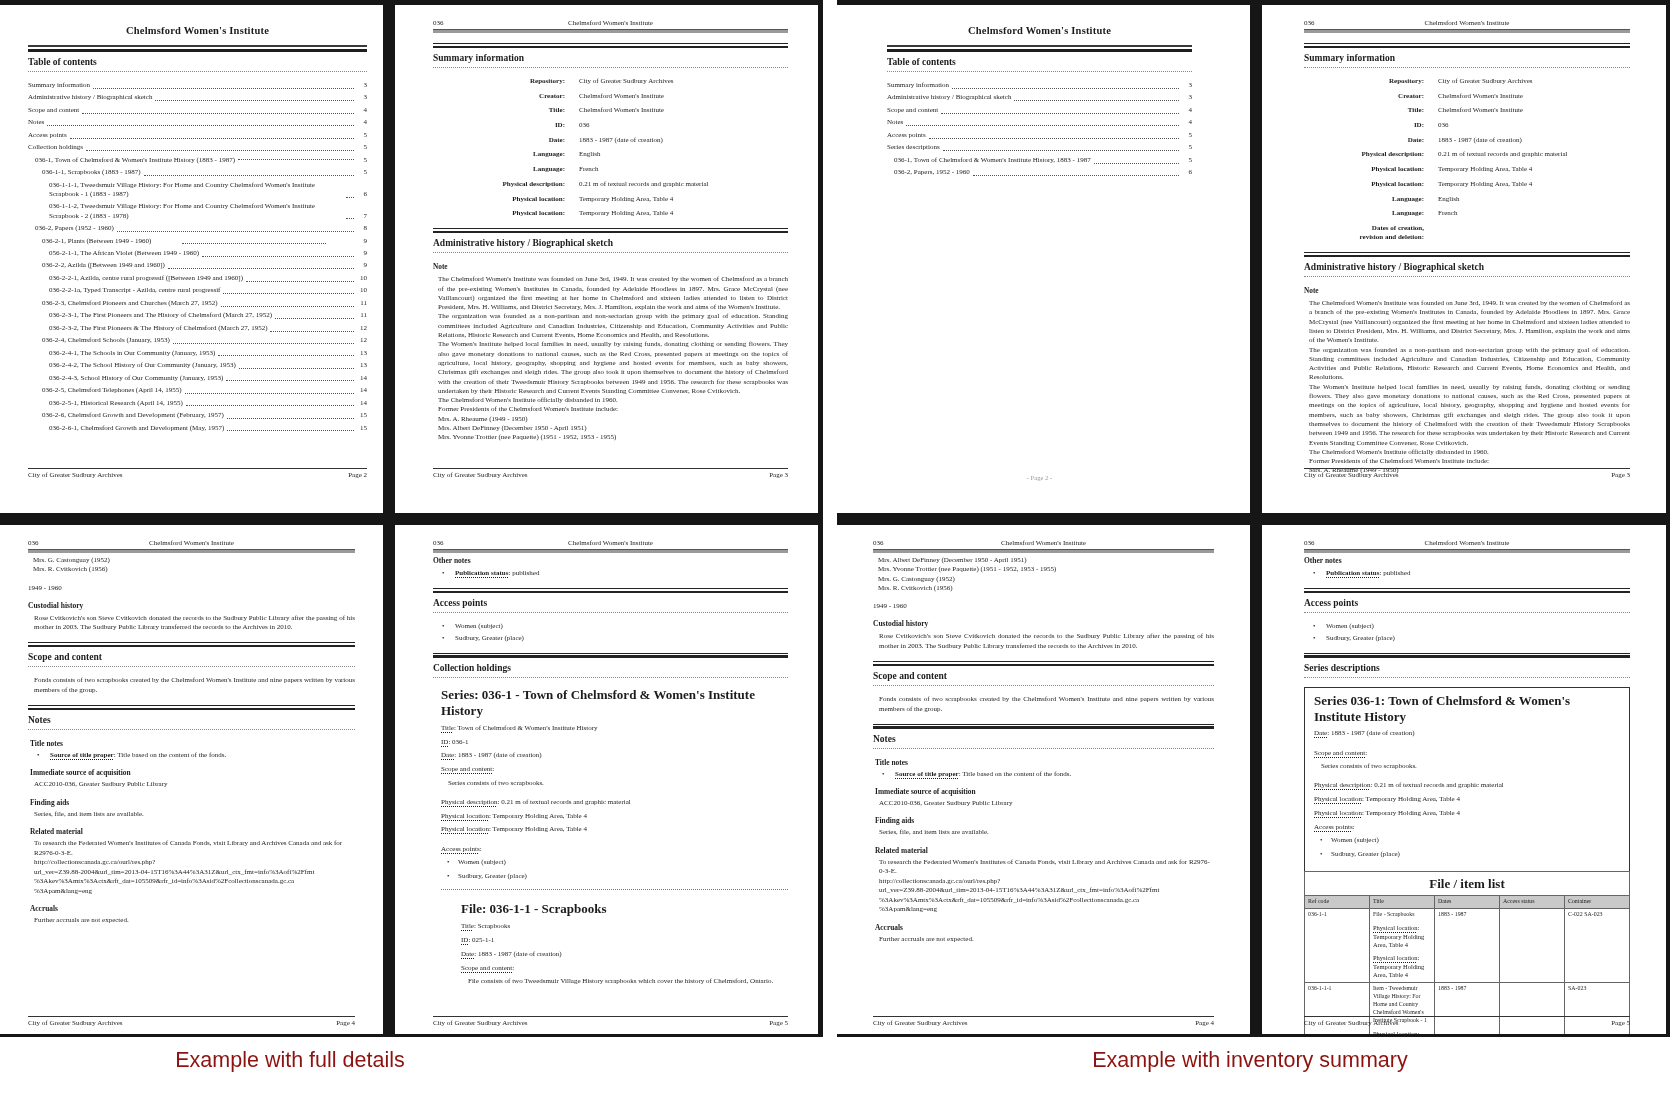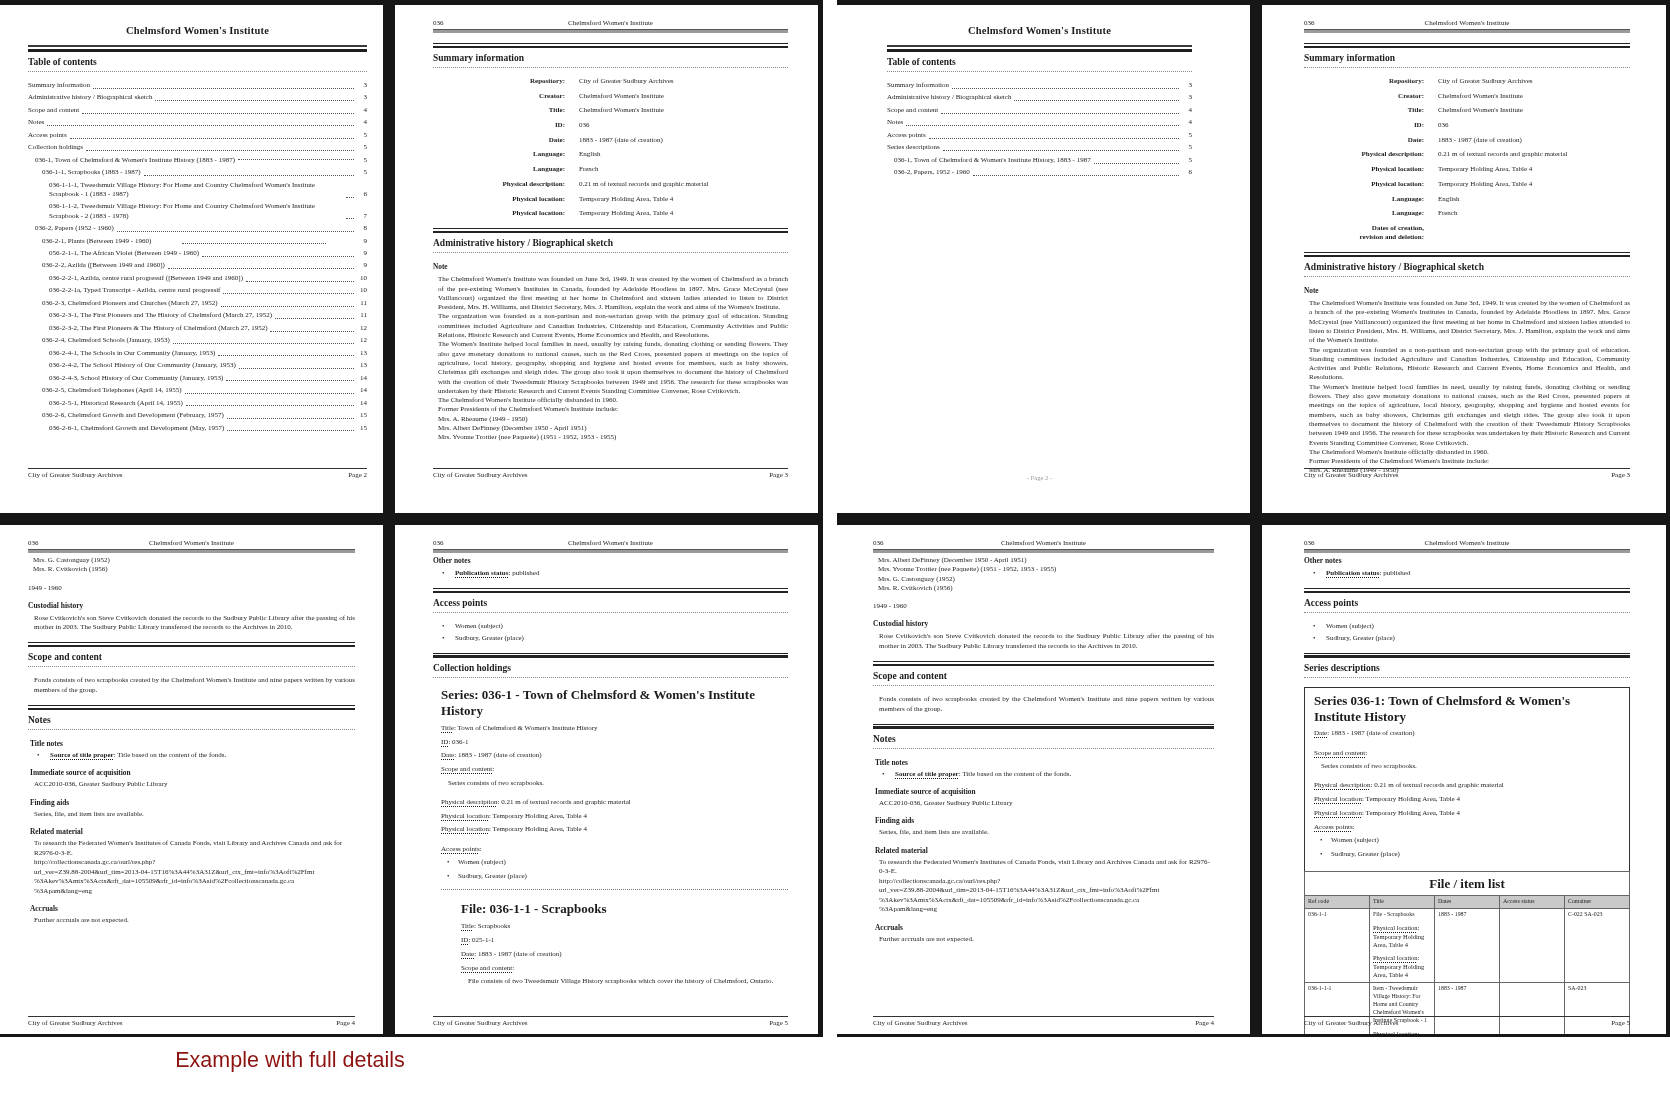--- a/index.html
+++ b/index.html
@@ -919,14 +919,15 @@
       </table>
       <div class="footer">
         <span>City of Greater Sudbury Archives</span>
         <span>Page 5</span>
       </div>
     </div>
   </div>
 
   <div class="caps">
     <div class="cap-left">Example with full details</div>
+    <div class="cap-right">Example with inventory summary</div>
   </div>
 </div>
 
 </body></html>

